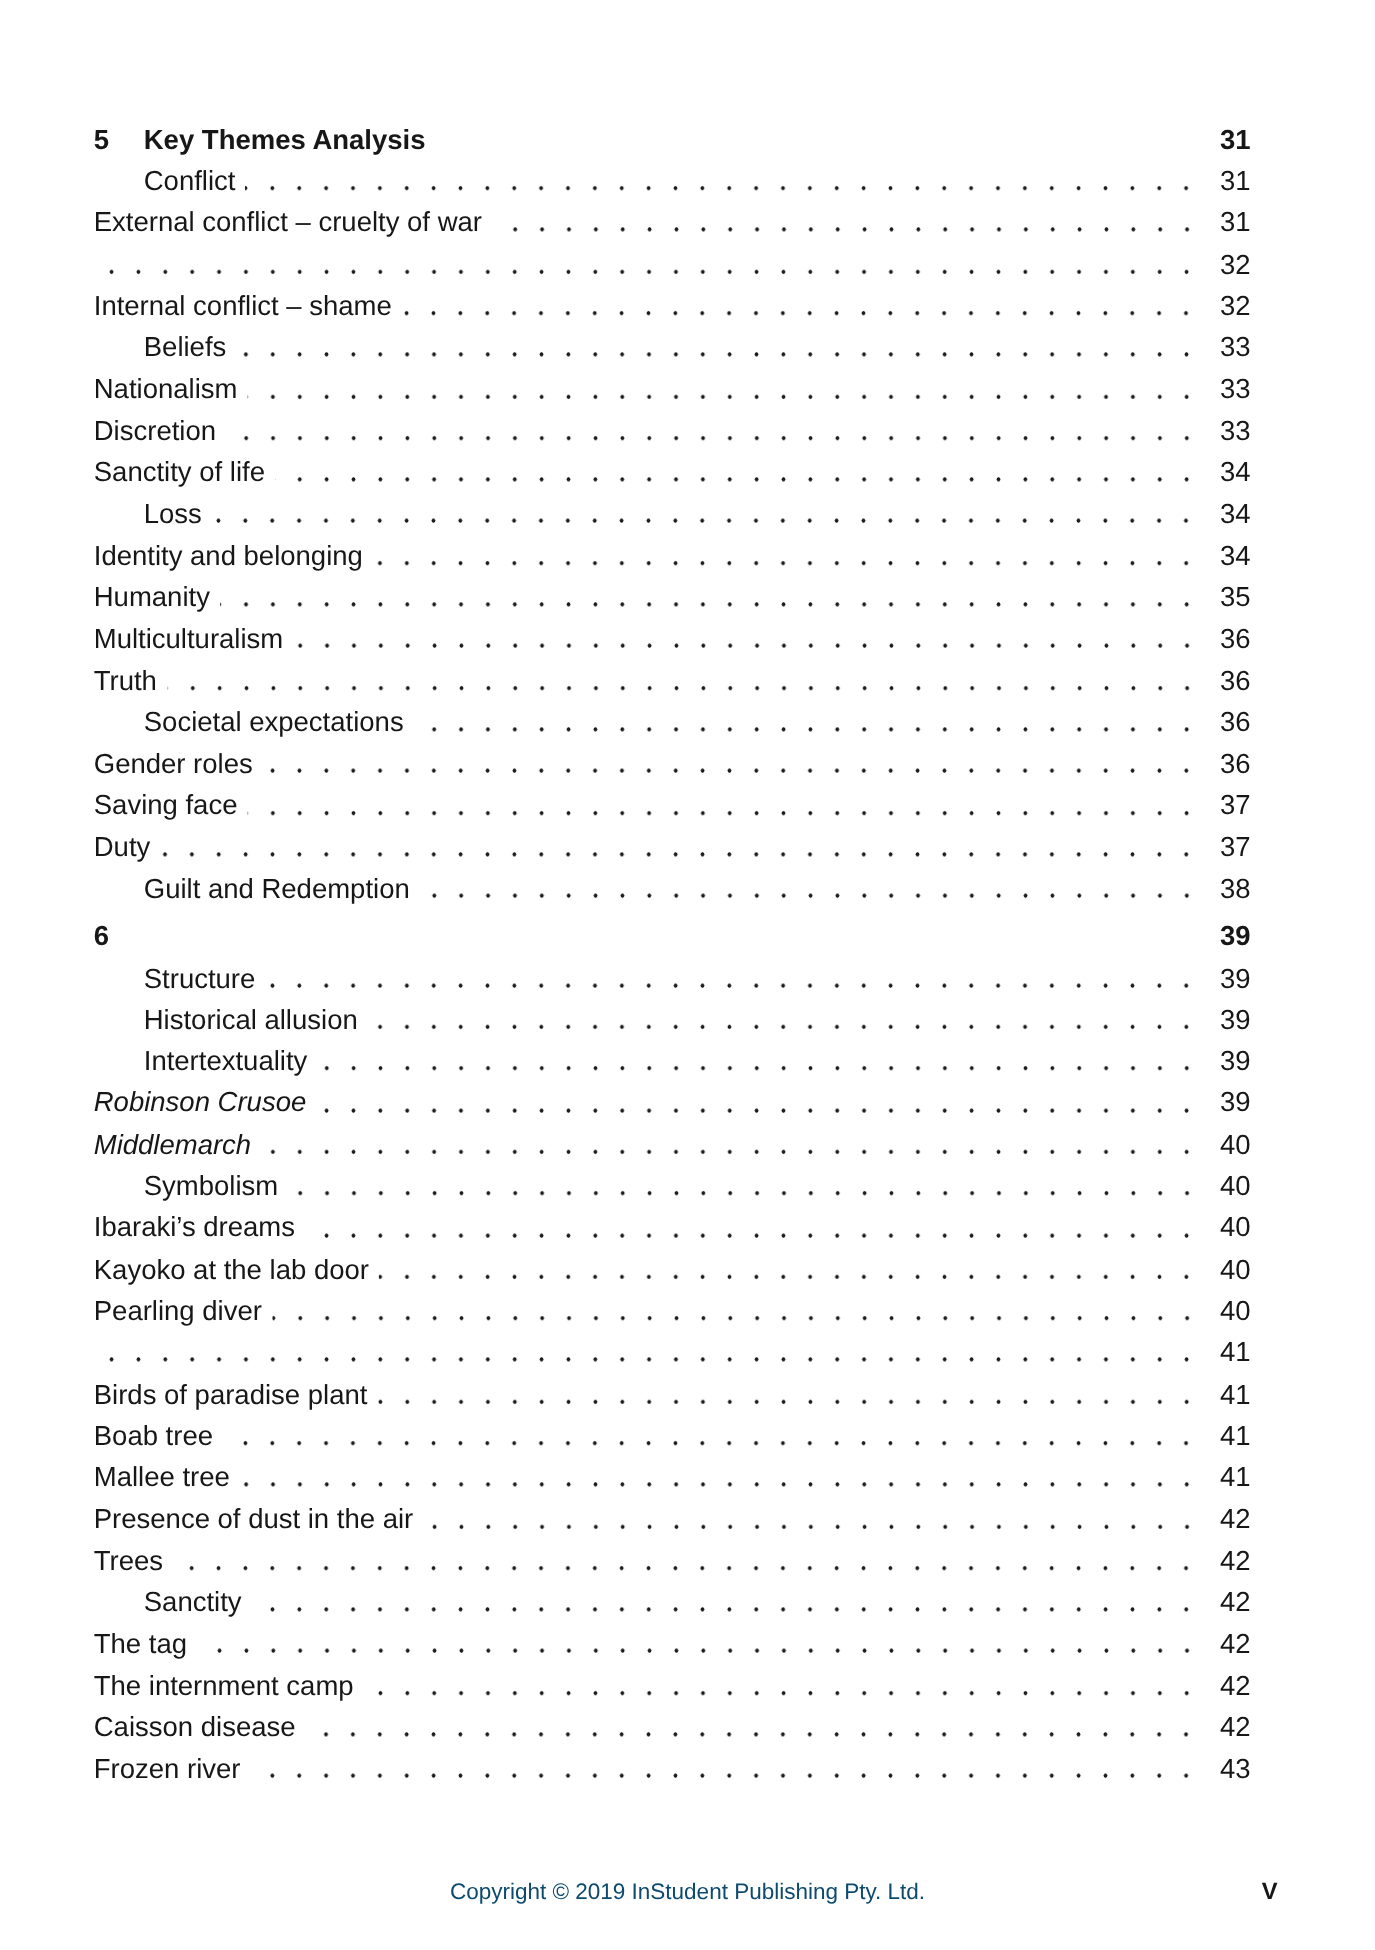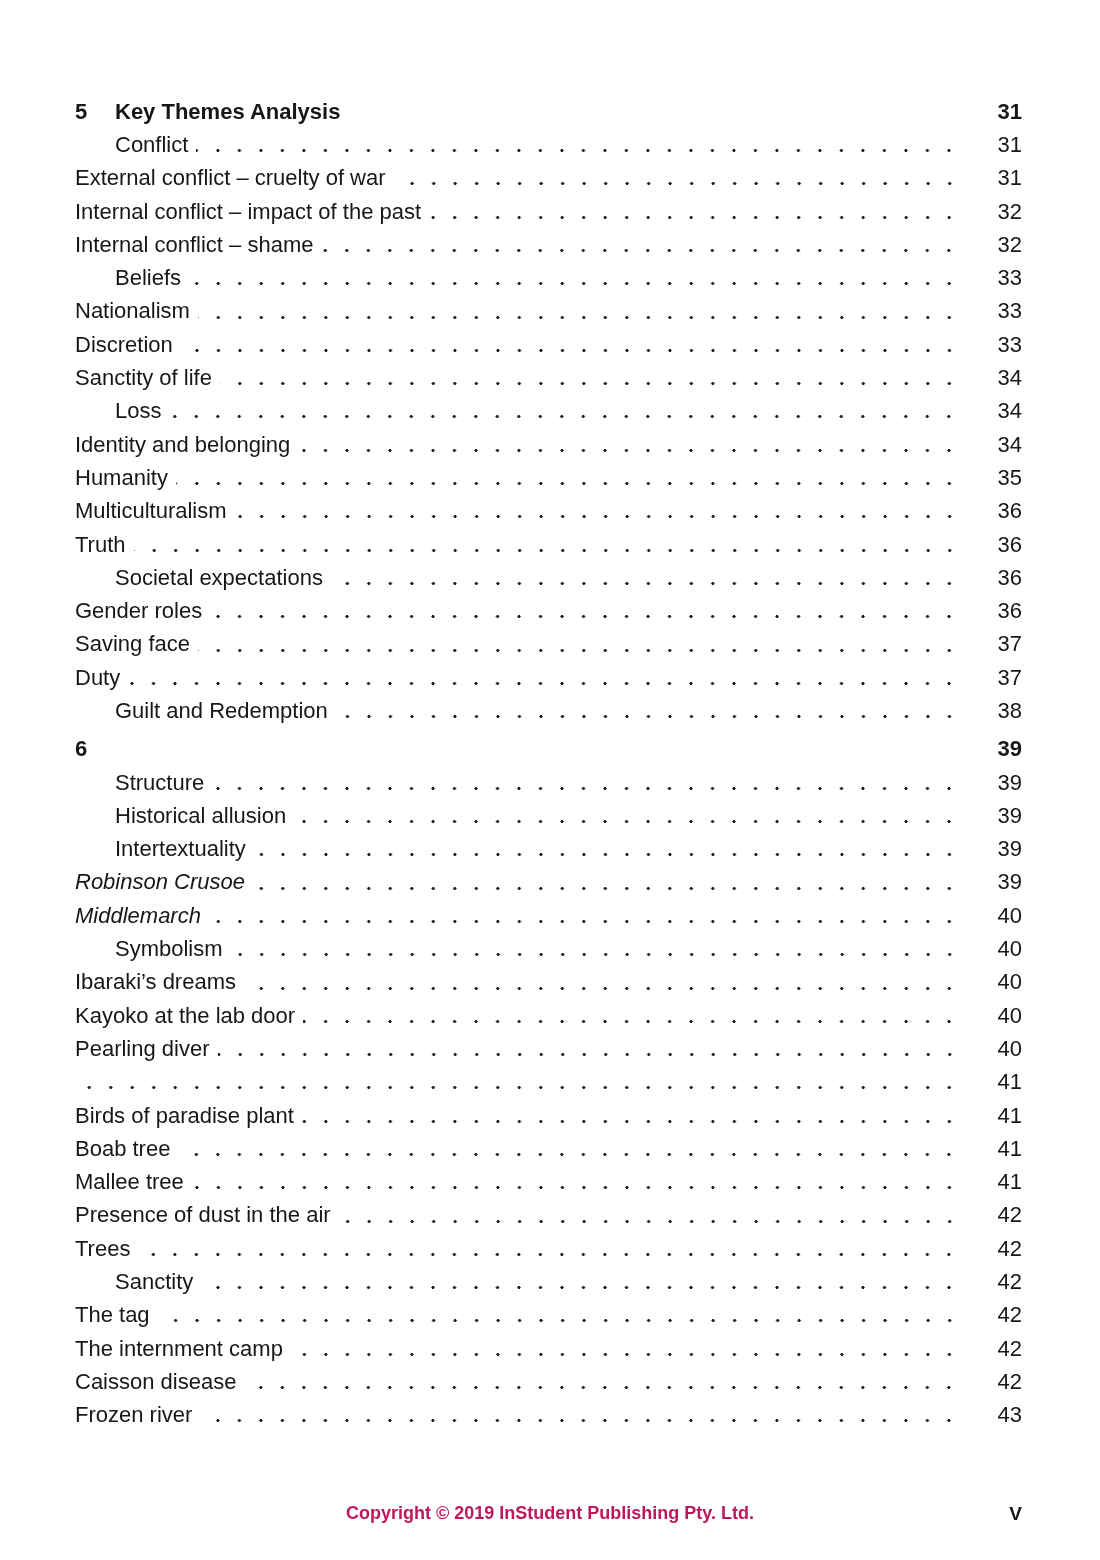--- a/index.html
+++ b/index.html
@@ -43,34 +43,33 @@
     margin-right: 14px;
     background-image: radial-gradient(circle, #1c1c1c 1.35px, rgba(0,0,0,0) 1.8px);
     background-size: 21.5px 5px;
     background-repeat: repeat-x;
     background-position: right 2px bottom 8.5px;
   }
   .spacer { flex: 1 1 auto; }
   .pagenum {
     flex: 0 0 46px;
     width: 46px;
-    text-align: right;
+    text-align: left;
   }
   .footer {
     position: absolute;
     left: 0;
     right: 0;
     top: 1503px;
     height: 30px;
     font-size: 18px;
   }
   .footer .copyright {
     text-align: center;
-    color: #be185d;
-    font-weight: bold;
+    color: #0c4a6e;
   }
   .footer .folio {
     position: absolute;
     right: 78px;
     top: 0;
     font-weight: bold;
     font-size: 19px;
   }
 </style>
 </head>
@@ -88,21 +87,20 @@
         <span class="label">Conflict</span>
         <span class="leader"></span>
         <span class="pagenum">31</span>
       </div>
       <div class="row lvl2">
         <span class="label">External conflict – cruelty of war</span>
         <span class="leader"></span>
         <span class="pagenum">31</span>
       </div>
       <div class="row lvl2">
-        <span class="label">Internal conflict – impact of the past</span>
         <span class="leader"></span>
         <span class="pagenum">32</span>
       </div>
       <div class="row lvl2">
         <span class="label">Internal conflict – shame</span>
         <span class="leader"></span>
         <span class="pagenum">32</span>
       </div>
       <div class="row lvl1">
         <span class="label">Beliefs</span>

